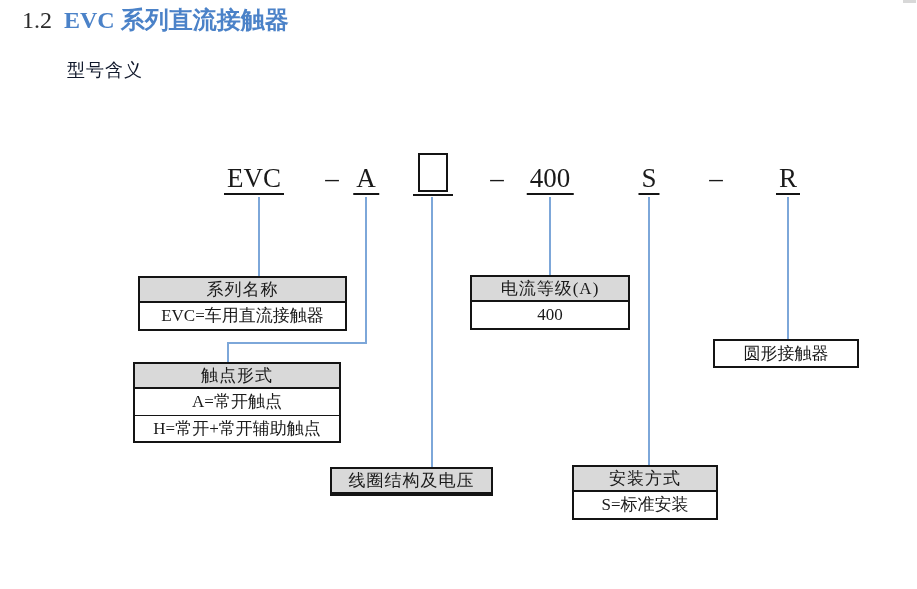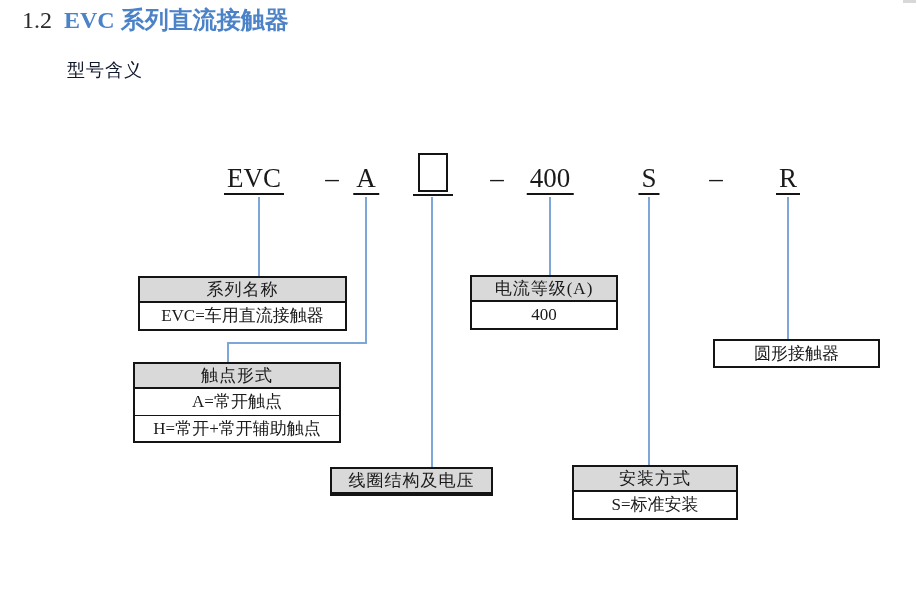--- a/index.html
+++ b/index.html
@@ -54,24 +54,24 @@
     border-bottom:2px solid #141414;
     line-height:23px;height:25px;box-sizing:border-box;
     letter-spacing:1px;
   }
   .callout-row{line-height:25px;height:26px;box-sizing:border-box;}
   .callout-row + .callout-row{border-top:1.5px solid #141414;}
   .single-row{line-height:25px;}
   
   .co-series  {left:138px;top:276px;width:209px;}
   .co-contact {left:133px;top:362px;width:208px;}
-  .co-current {left:470px;top:275px;width:148px;}
-  .co-shape   {left:713px;top:339px;width:167px;height:29px;}
+  .co-current {left:470px;top:275px;width:160px;}
+  .co-shape   {left:713px;top:339px;width:146px;height:29px;}
   .co-coil    {left:330px;top:467px;width:163px;}
-  .co-mount   {left:572px;top:465px;width:166px;}
+  .co-mount   {left:572px;top:465px;width:146px;}
   
   .edge-mark{position:absolute;left:903px;top:0;width:13px;height:3px;background:#d8d8d8;}
 </style>
 </head>
 <body>
 
 <div class="canvas">
 
   <div class="title-row">
     <span class="sec-num">1.2</span><span class="sec-title">EVC 系列直流接触器</span>

